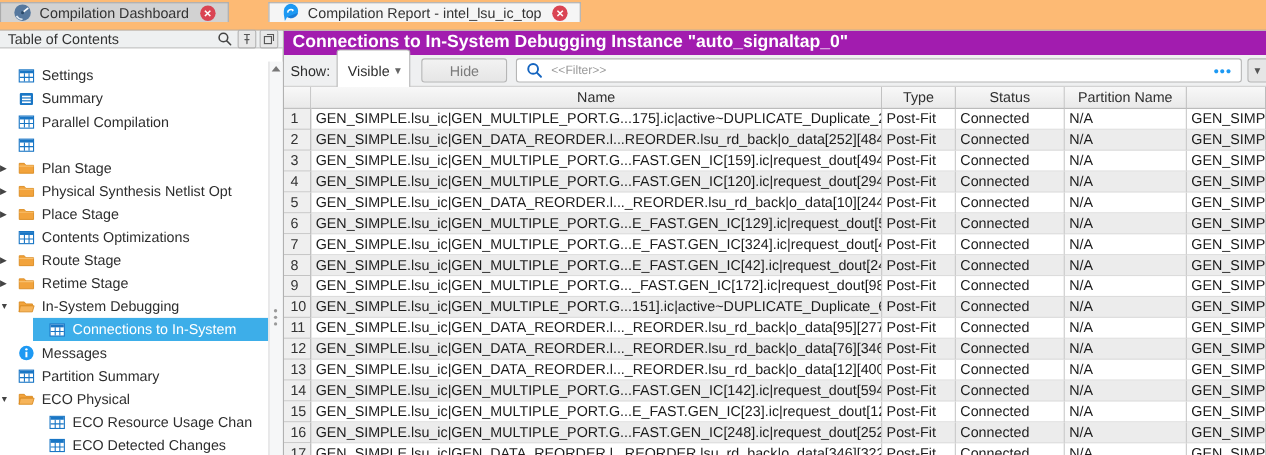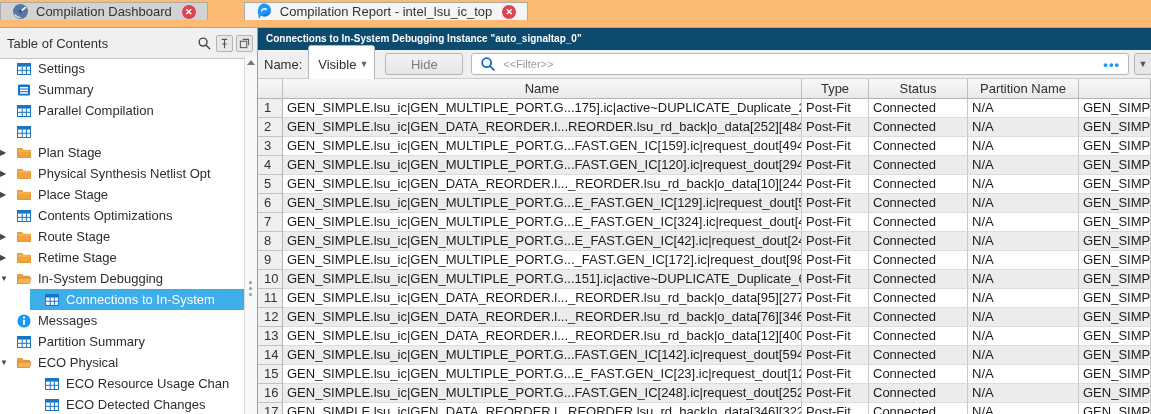--- a/index.html
+++ b/index.html
@@ -27,21 +27,21 @@
     color:#fff; font-size:9px; line-height:14px; text-align:center;
     font-weight:bold; margin-left:3px;
   }
   
   .content{ display:flex; height:386px; }
   .sidebar{
     width:258px; background:#fff; border-right:1px solid #9f9f9f;
     position:relative; flex:none;
   }
   .sidebar-header{
-    height:31px; background:#eef0f1; border-bottom:1px solid #c2c2c2;
+    height:16px; background:#eef0f1; border-bottom:1px solid #c2c2c2;
     display:flex; align-items:center; padding:0 4px 0 7px; gap:3px;
   }
   .sidebar-title{ flex:1; font-size:13px; color:#333; }
   .sh-btn{
     width:17px; height:17px; display:inline-flex; align-items:center;
     justify-content:center; border:1px solid #b3b3b3; border-radius:2px;
     background:#e8e8e8;
   }
   .sh-plain{ width:18px; height:18px; display:inline-flex; align-items:center; justify-content:center; border:none; background:transparent; }
   .tree{ position:absolute; top:28px; left:0; right:13px; bottom:0; overflow:hidden; padding-top:2px; }
@@ -64,22 +64,22 @@
   .sb-up{
     width:0; height:0; margin:4px auto 0;
     border-left:4px solid transparent; border-right:4px solid transparent;
     border-bottom:5px solid #777;
   }
   .sb-dots{ position:absolute; top:222px; left:4px; }
   .sb-dots i{ display:block; width:3px; height:3px; border-radius:50%; background:#9a9a9a; margin:3px 0; }
   
   .main{ flex:1; display:flex; flex-direction:column; background:#fff; min-width:0; overflow:hidden; }
   .panel-title{
-    height:22px; flex:none; background:#0c4a6e; color:#fff; font-weight:bold;
-    font-size:10px; line-height:22px; padding:0 8px; white-space:nowrap; overflow:hidden;
+    height:22px; flex:none; background:#a21caf; color:#fff; font-weight:bold;
+    font-size:16px; line-height:22px; padding:0 8px; white-space:nowrap; overflow:hidden;
   }
   .toolbar{
     height:29px; flex:none; background:#eff0f1; border-bottom:1px solid #cbcbcb;
     display:flex; align-items:center; padding-left:6px; font-size:13px; color:#2e2e2e;
   }
   .combo{
     margin-left:6px; height:38px; width:67px; background:#fff;
     border:1px solid #b6b6b6; border-radius:3px; display:flex; align-items:center;
     padding:0 6px 0 9px; justify-content:space-between;
   }
@@ -388,21 +388,21 @@
             <i></i>
             <i></i>
           </div>
       </div>
     </div>
 
     <div class="main">
       <div class="panel-title">Connections to In-System Debugging Instance "auto_signaltap_0"</div>
 
       <div class="toolbar">
-        <span>Name:</span>
+        <span>Show:</span>
         <div class="combo">
           <span>Visible</span>
           <span class="caret">▼</span>
         </div>
         <button class="hide-btn">Hide</button>
         <div class="filterbox">
           <svg viewBox="0 0 18 18" width="16" height="16">
             <circle cx="7.5" cy="7.5" r="5" fill="none" stroke="#1565c0" stroke-width="2"></circle>
             <path d="M11.3 11.3 L15.5 15.5" stroke="#1565c0" stroke-width="2" stroke-linecap="round"></path>
           </svg>

